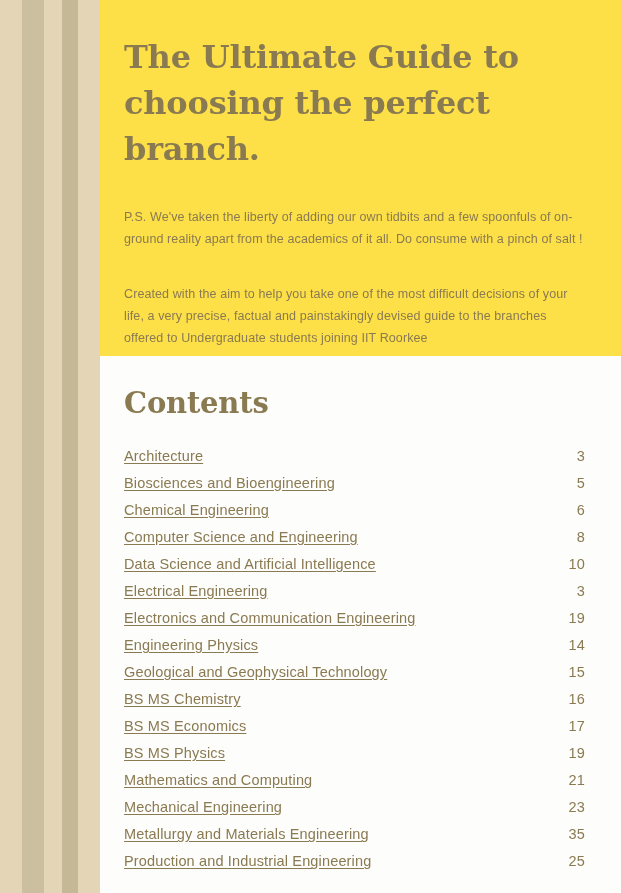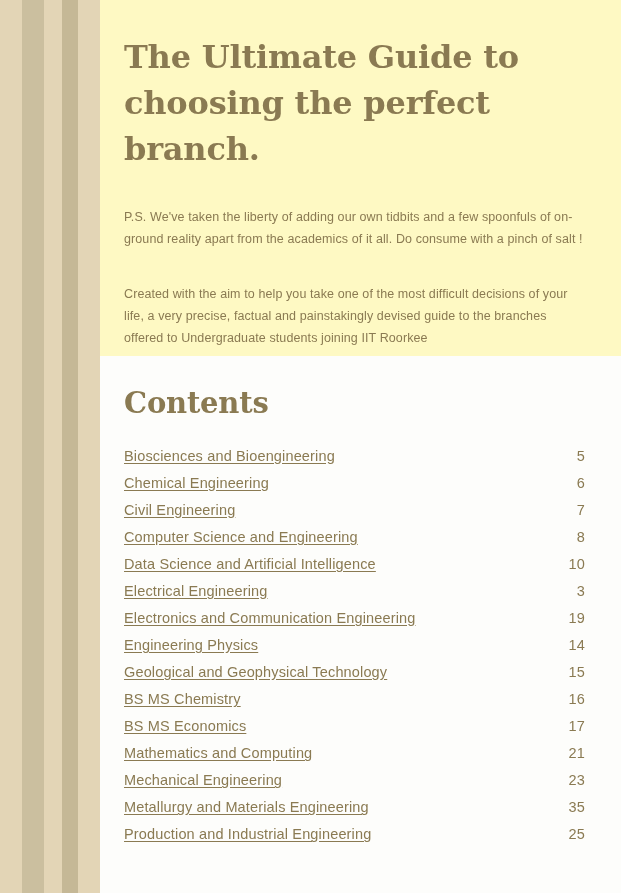--- a/index.html
+++ b/index.html
@@ -51,21 +51,21 @@
     background: #e3d5b6;
   }
 
   
   .hero {
     position: absolute;
     left: 100px;
     top: 0;
     width: 521px;
     height: 356px;
-    background: #fef9c3;
+    background: #fde047;
     box-sizing: border-box;
     padding: 34px 36px 0 24px;
   }
   .hero-title {
     font-family: "DejaVu Serif", serif;
     font-weight: bold;
     color: #8a7a52;
     font-size: 32px;
     line-height: 1.44;
     letter-spacing: -0.2px;
@@ -149,32 +149,32 @@
   <div class="hero">
     <h1 class="hero-title">The Ultimate Guide to choosing the perfect branch.</h1>
     <p class="hero-para hero-para-2">P.S. We've taken the liberty of adding our own tidbits and a few spoonfuls of on-ground reality apart from the academics of it all. Do consume with a pinch of salt !</p>
     <p class="hero-para hero-para-1">Created with the aim to help you take one of the most difficult decisions of your life, a very precise, factual and painstakingly devised guide to the branches offered to Undergraduate students joining IIT Roorkee</p>
   </div>
 
   <div class="contents-card">
     <h2 class="contents-title">Contents</h2>
     <ul class="toc">
       <li class="toc-row">
+        <span class="toc-label">Architecture </span>
+        <span class="toc-page">3</span>
+      </li>
+      <li class="toc-row">
         <span class="toc-label">Biosciences and Bioengineering</span>
         <span class="toc-page">5</span>
       </li>
       <li class="toc-row">
         <span class="toc-label">Chemical Engineering</span>
         <span class="toc-page">6</span>
       </li>
       <li class="toc-row">
-        <span class="toc-label">Civil Engineering</span>
-        <span class="toc-page">7</span>
-      </li>
-      <li class="toc-row">
         <span class="toc-label">Computer Science and Engineering</span>
         <span class="toc-page">8</span>
       </li>
       <li class="toc-row">
         <span class="toc-label">Data Science and Artificial Intelligence</span>
         <span class="toc-page">10</span>
       </li>
       <li class="toc-row">
         <span class="toc-label">Electrical Engineering</span>
         <span class="toc-page">3</span>
@@ -193,20 +193,24 @@
       </li>
       <li class="toc-row">
         <span class="toc-label">BS MS Chemistry</span>
         <span class="toc-page">16</span>
       </li>
       <li class="toc-row">
         <span class="toc-label">BS MS Economics</span>
         <span class="toc-page">17</span>
       </li>
       <li class="toc-row">
+        <span class="toc-label">BS MS Physics </span>
+        <span class="toc-page">19</span>
+      </li>
+      <li class="toc-row">
         <span class="toc-label">Mathematics and Computing</span>
         <span class="toc-page">21</span>
       </li>
       <li class="toc-row">
         <span class="toc-label">Mechanical Engineering</span>
         <span class="toc-page">23</span>
       </li>
       <li class="toc-row">
         <span class="toc-label">Metallurgy and Materials Engineering</span>
         <span class="toc-page">35</span>

